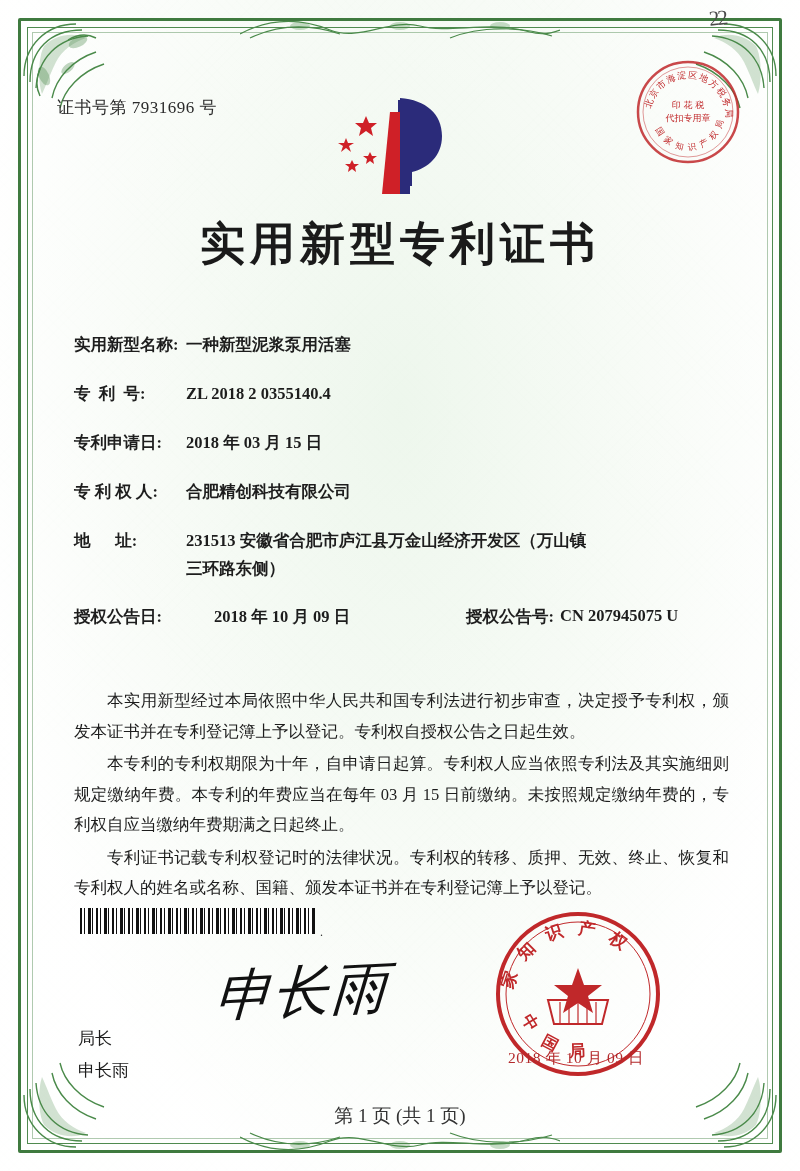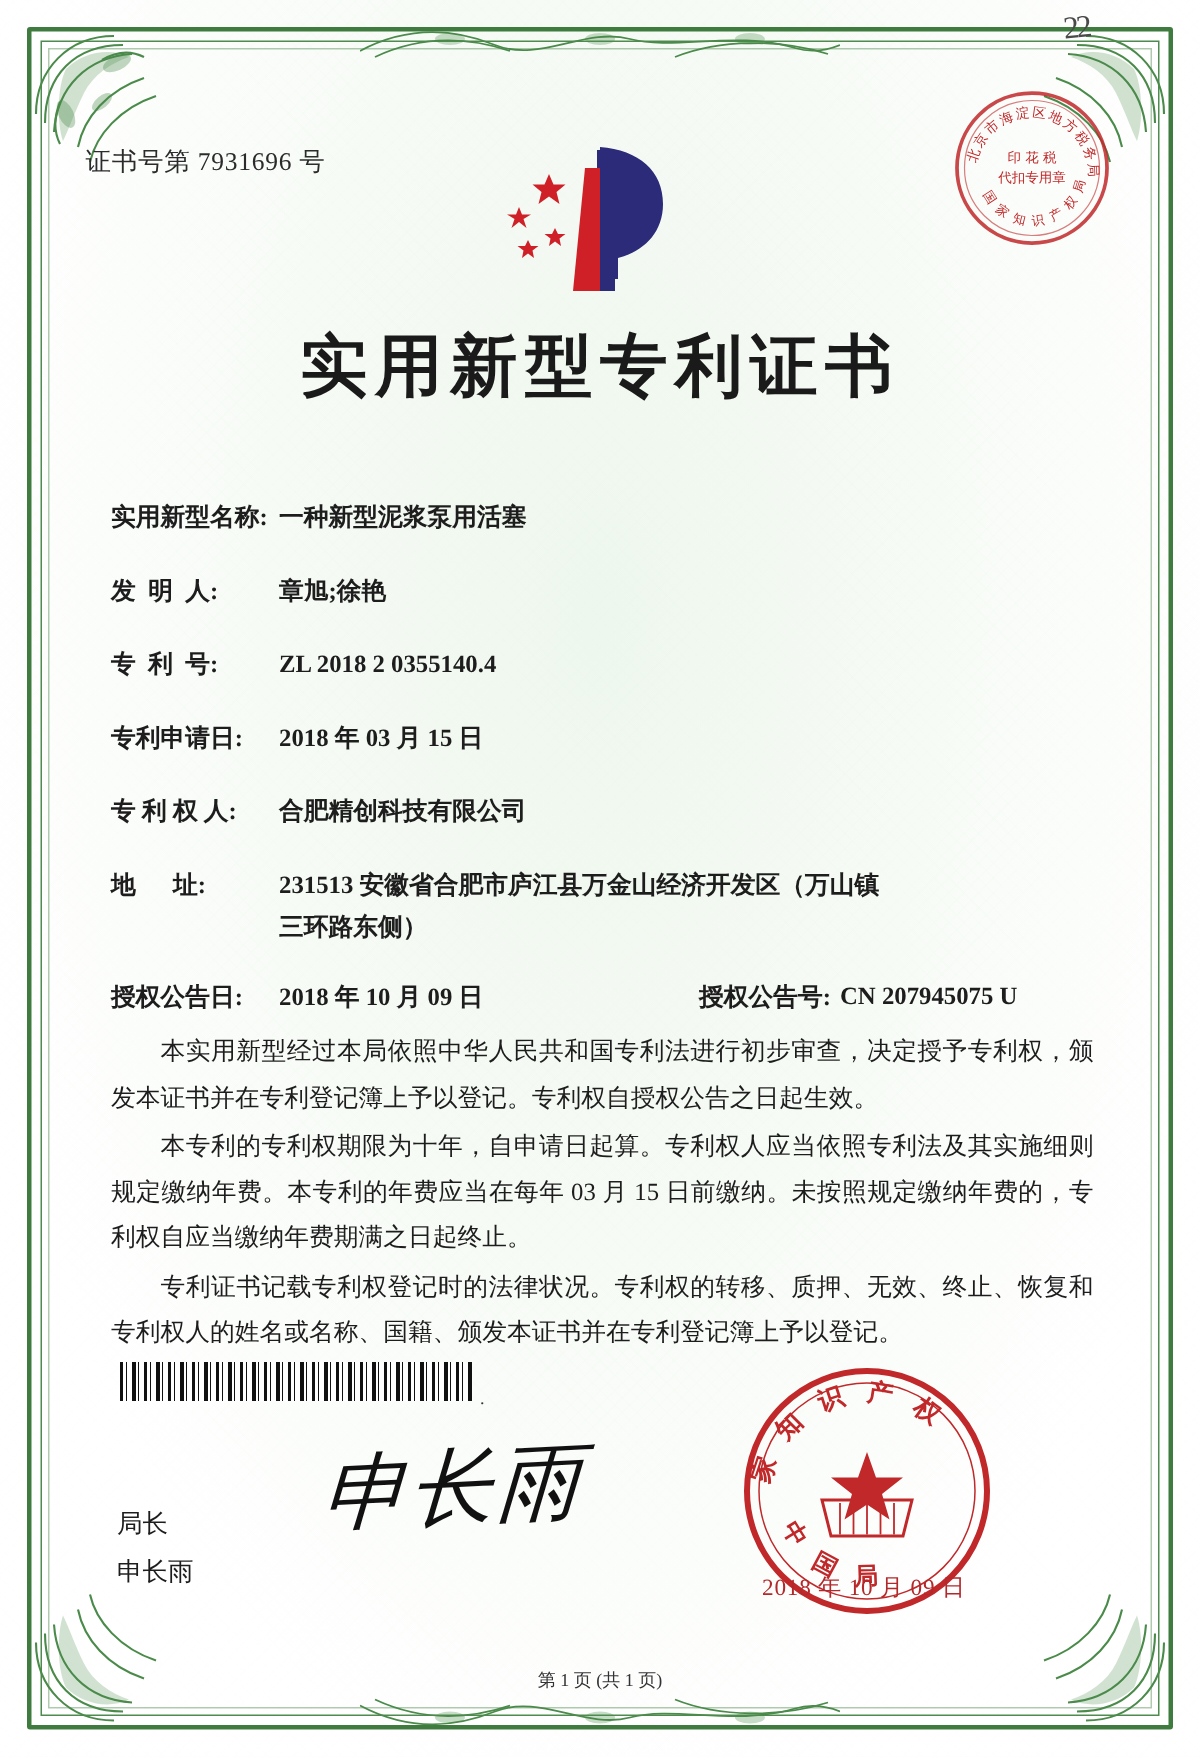--- a/index.html
+++ b/index.html
@@ -149,21 +149,21 @@
     flex: 1;
     color: #1d1d1d;
   }
   .field-value .line2 { display: block; margin-top: 4px; }
 
   .row-split {
     display: flex;
     align-items: flex-start;
     margin-bottom: 6px;
   }
-  .split-left { display: flex; flex: 0 0 392px; }
+  .split-left { display: flex; flex: 0 0 392px; gap: 28px; }
   .split-right { display: flex; }
   .split-right .field-label { width: auto; flex: 0 0 auto; padding-right: 6px; }
 
   
   .paras {
     position: absolute;
     left: 74px;
     top: 686px;
     width: 655px;
     font-size: 16.5px;
@@ -193,21 +193,21 @@
     position: absolute;
     left: 320px;
     top: 925px;
     font-size: 12px;
     color: #333;
   }
 
   .sign-block {
     position: absolute;
     left: 78px;
-    top: 1000px;
+    top: 1023px;
     font-size: 17px;
     line-height: 1.9;
     color: #1d1d1d;
   }
 
   .signature {
     position: absolute;
     left: 215px;
     top: 955px;
     font-size: 56px;
@@ -235,21 +235,21 @@
     font-size: 15.5px;
     color: #b3292b;
     letter-spacing: 0.5px;
   }
 
   .footer {
     position: absolute;
     left: 0; right: 0;
     bottom: 42px;
     text-align: center;
-    font-size: 12px;
+    font-size: 19px;
     color: #333;
   }
 </style>
 </head>
 <body>
 
 <div class="page">
   <div class="page-bg"></div>
 
   <div class="border-outer"></div>
@@ -377,24 +377,20 @@
   </div>
 
   <div class="title">实用新型专利证书</div>
 
   <div class="fields">
     <div class="field-row">
       <div class="field-label">实用新型名称:</div>
       <div class="field-value">一种新型泥浆泵用活塞</div>
     </div>
     <div class="field-row">
-      <div class="field-label">发  明  人:</div>
-      <div class="field-value">章旭;徐艳</div>
-    </div>
-    <div class="field-row">
       <div class="field-label">专  利  号:</div>
       <div class="field-value">ZL 2018 2 0355140.4</div>
     </div>
     <div class="field-row">
       <div class="field-label">专利申请日:</div>
       <div class="field-value">2018 年 03 月 15 日</div>
     </div>
     <div class="field-row">
       <div class="field-label">专 利 权 人:</div>
       <div class="field-value">合肥精创科技有限公司</div>

